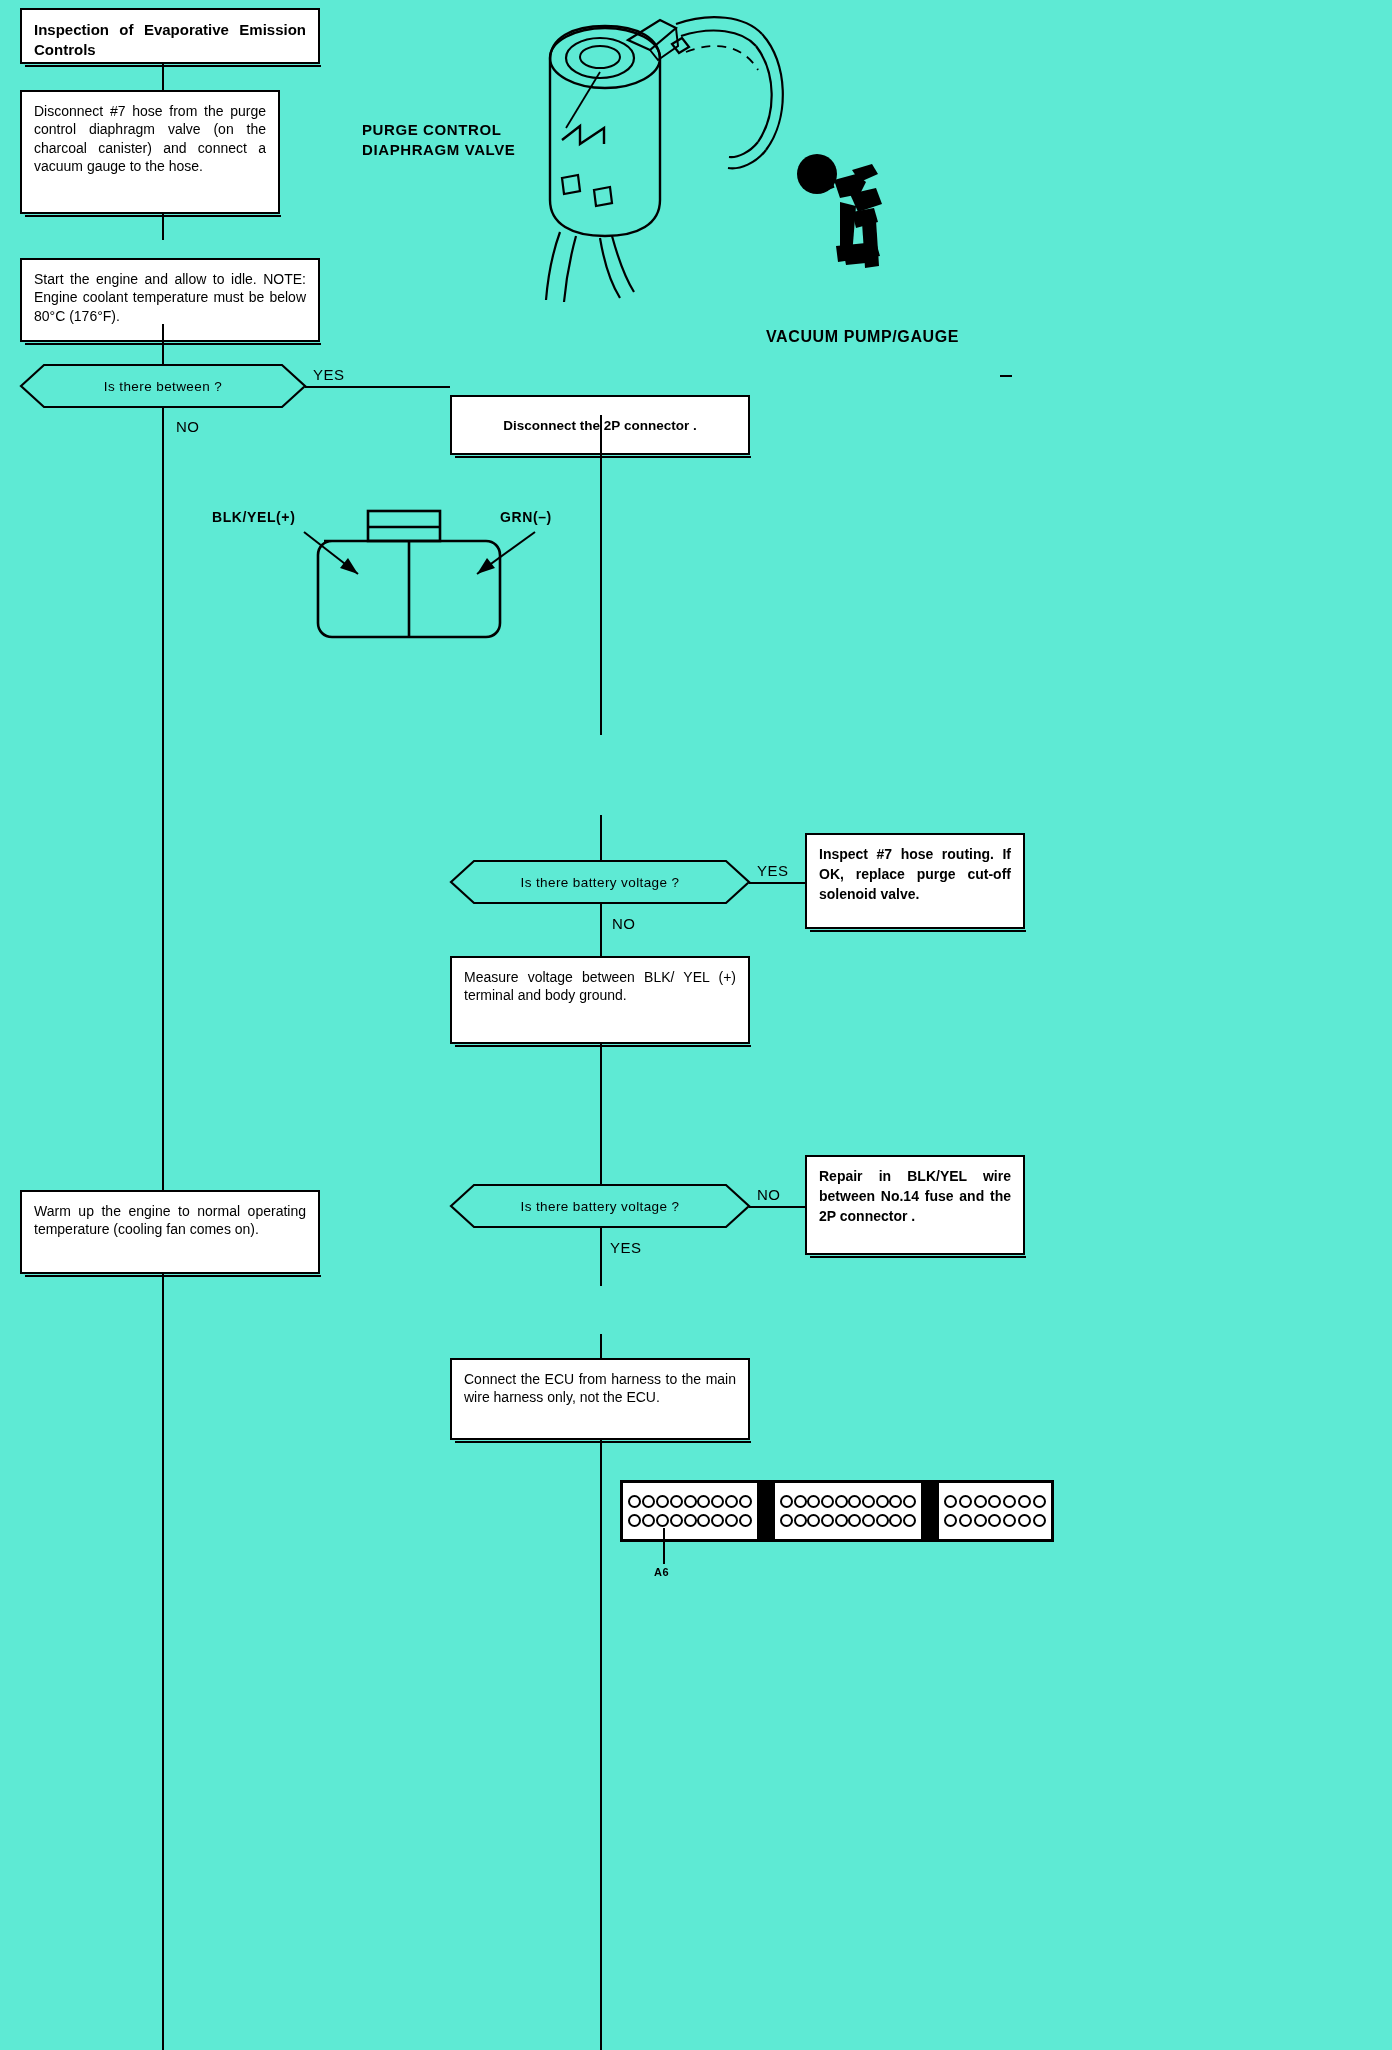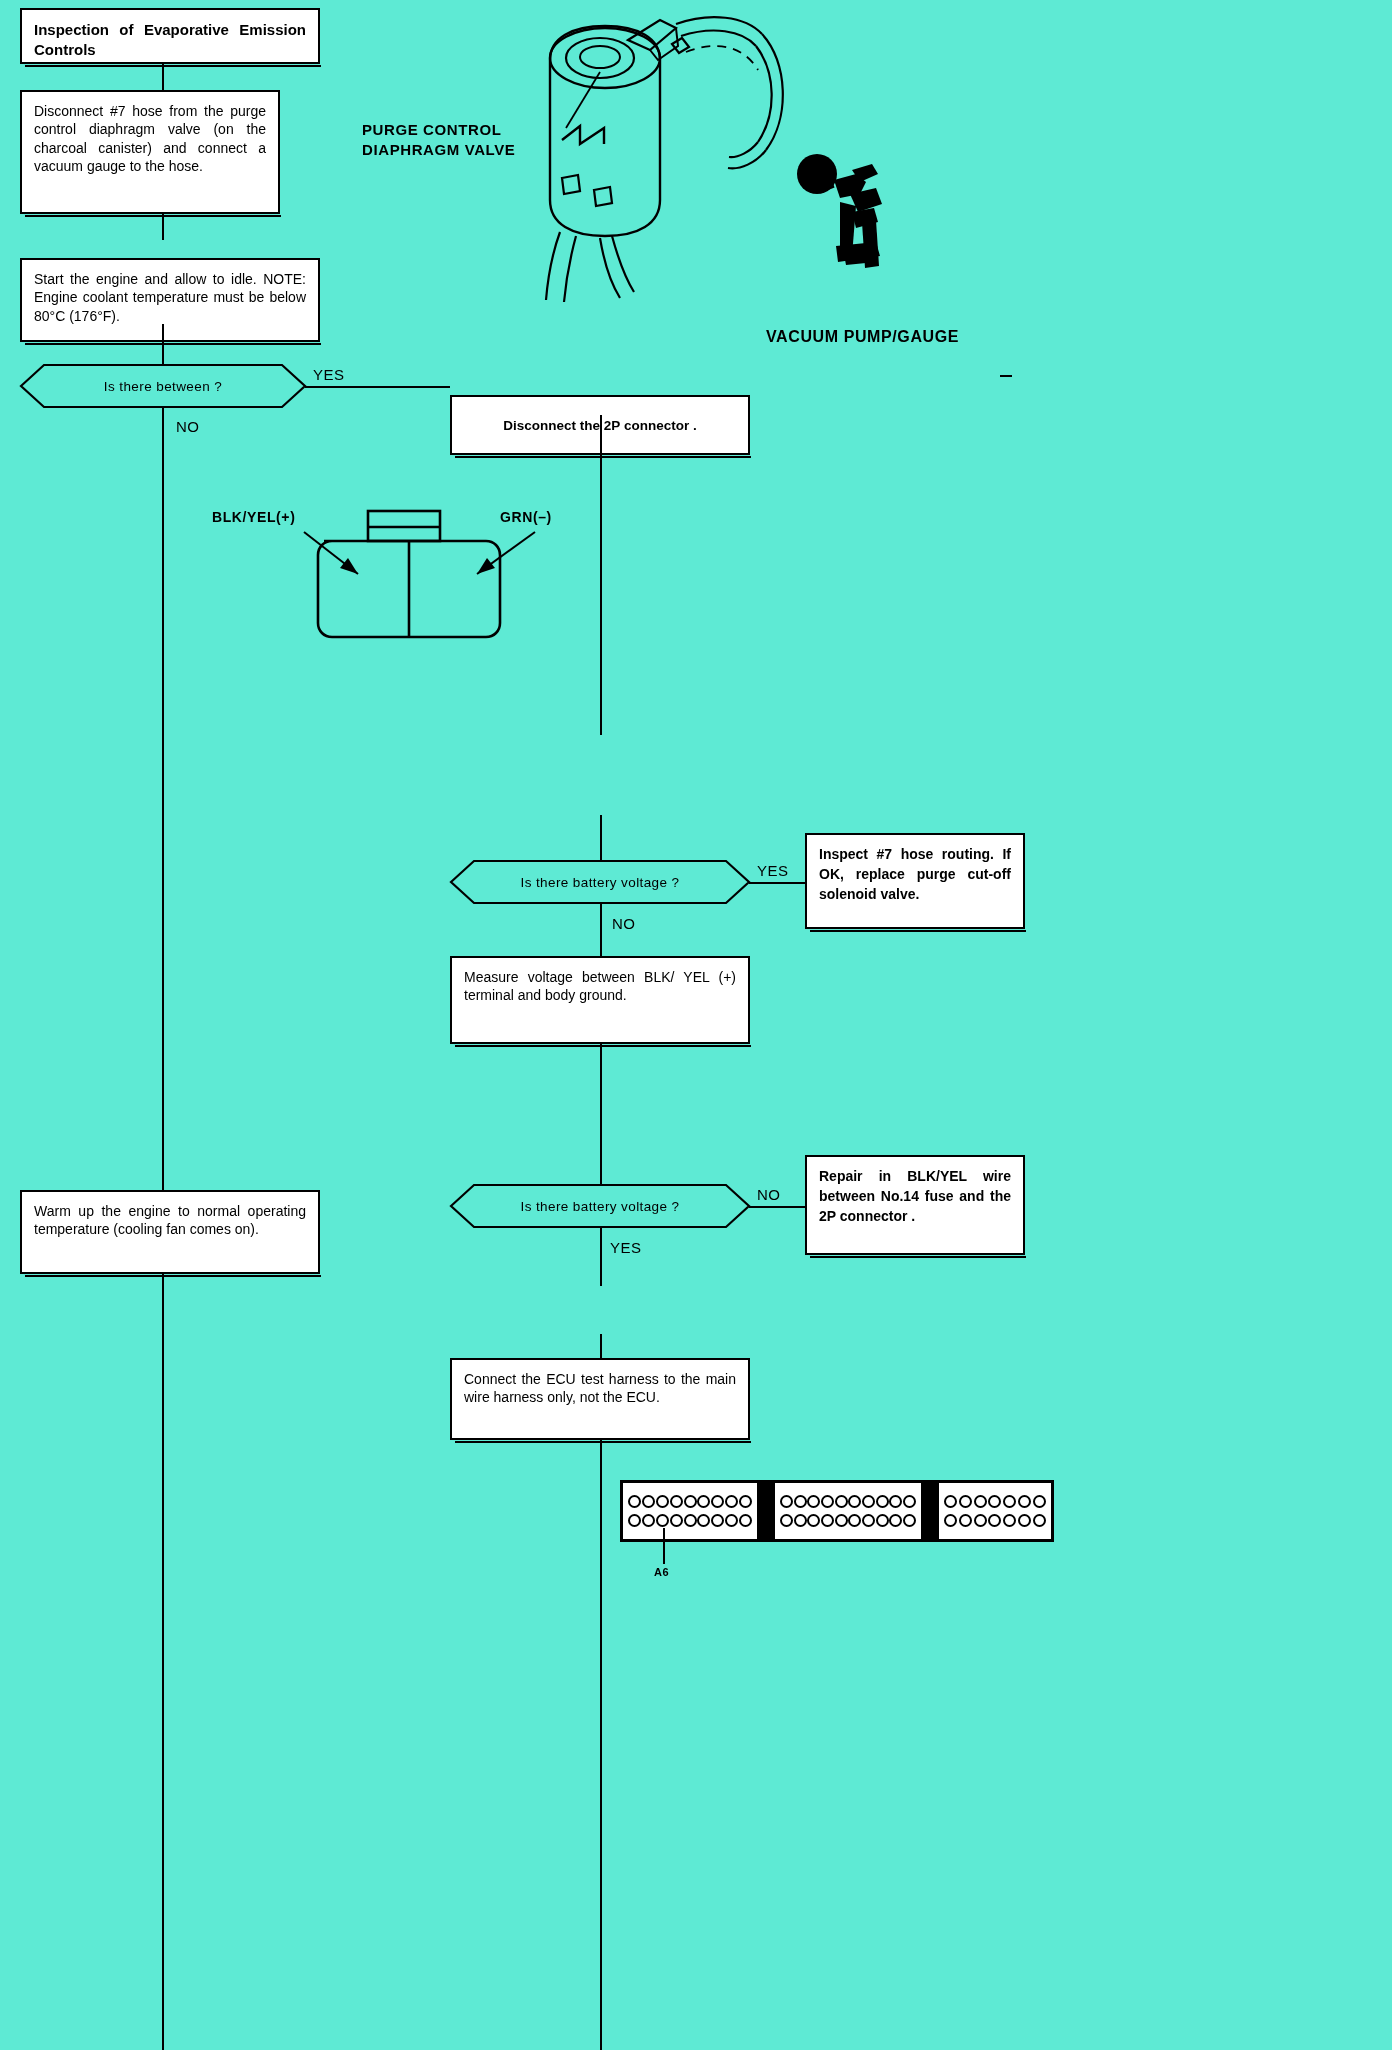--- a/index.html
+++ b/index.html
@@ -260,21 +260,21 @@
   <div class="branch-label" style="left:610px; top:1239px;">YES</div>
   <div class="vline thin" style="left:600px; top:1228px; height:58px;"></div>
 
   <div class="box t14 bold" style="left:805px; top:1155px; width:220px; height:100px; line-height:1.42;">
     <span>Repair in BLK/YEL wire between No.14 fuse and the 2P connector .</span>
   </div>
 
   <div class="vline thin" style="left:600px; top:1334px; height:24px;"></div>
 
   <div class="box t14" style="left:450px; top:1358px; width:300px; height:82px;">
-    <span>Connect the ECU test harness to the main wire harness only, not the ECU.</span>
+    <span>Connect the ECU from harness to the main wire harness only, not the ECU.</span>
   </div>
   <div class="vline thin" style="left:600px; top:1440px; height:610px;"></div>
 
   <div class="ecu" style="left:620px; top:1480px; width:410px; height:66px;">
     <div class="ecu-block" style="left:0px; top:0px; width:140px; height:62px;">
       <div class="pin-row">
         <span class="pin"></span>
         <span class="pin"></span>
         <span class="pin"></span>
         <span class="pin"></span>

